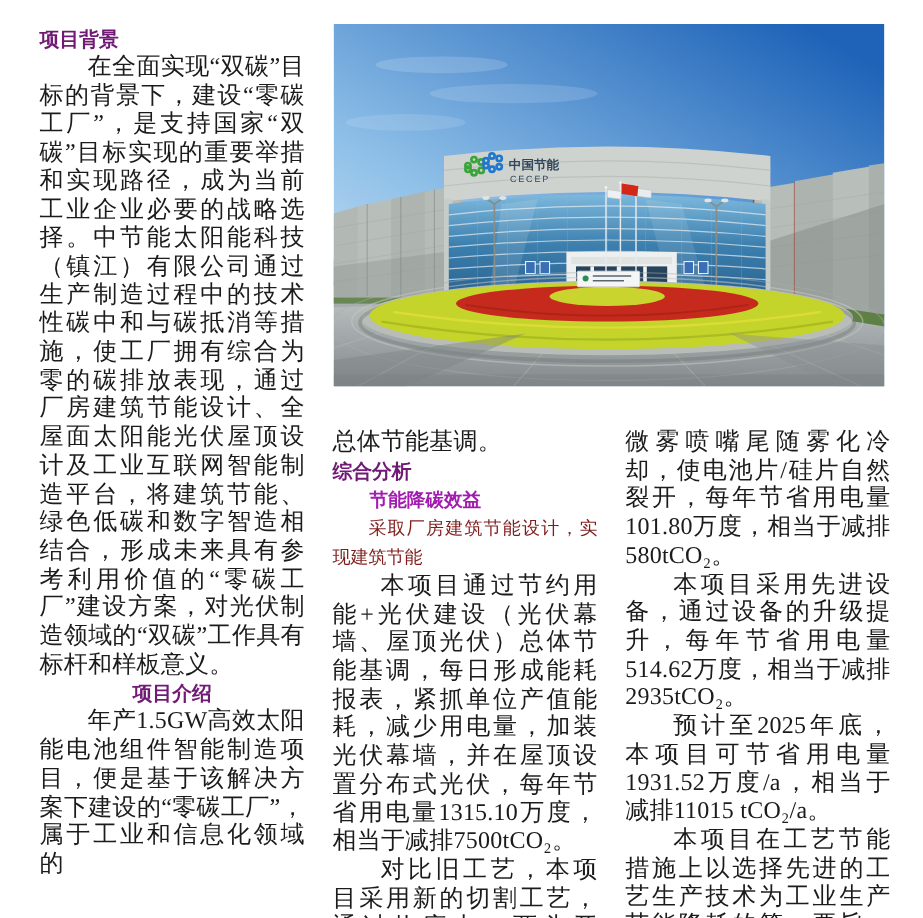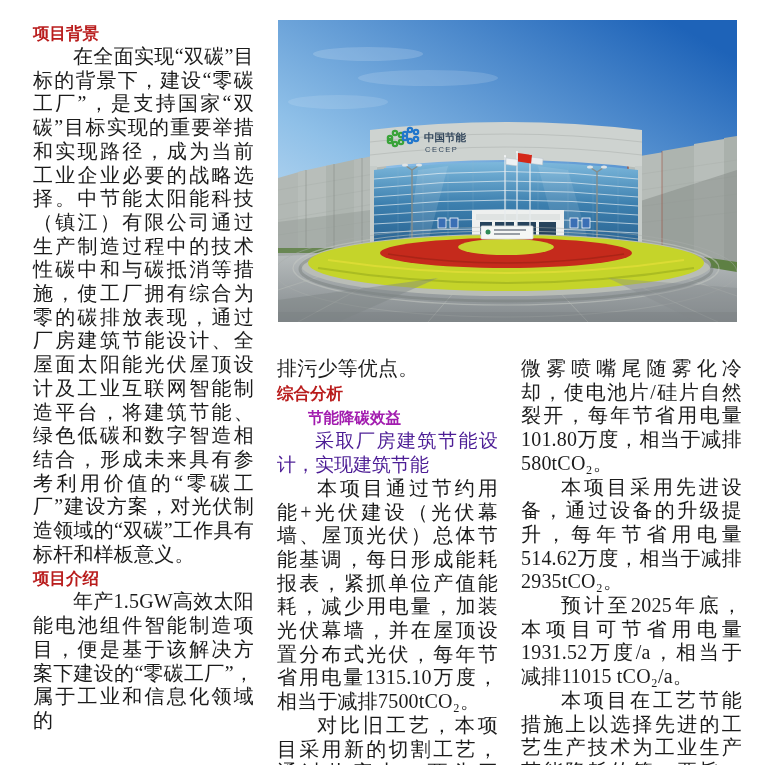--- a/index.html
+++ b/index.html
@@ -11,35 +11,35 @@
   .col-left{left:33px;top:21px;}
   .col-middle{left:277px;top:357px;}
   .col-right{left:521px;top:357px;}
   p.body{
     margin:0;font-size:20px;line-height:23.7px;text-align:justify;
     text-justify:inter-character;letter-spacing:0.2px;
   }
   p.ind{text-indent:2em;}
   h2.sec{
     margin:0;font-family:"Liberation Sans","DejaVu Sans",sans-serif;
-    font-weight:bold;font-size:16.5px;line-height:24px;color:#b91c1c;
-  }
-  .mt-head{margin-top:28px;}
+    font-weight:bold;font-size:16.5px;line-height:24px;color:#701a75;
+  }
+  .mt-head{margin-top:28px;text-align:center;}
   .mt-head2{margin-top:24px;}
   .mt4{margin-top:4px;}
   .mt2{margin-top:2px;}
   .mt5{margin-top:5px;}
   p.subhead{
     margin:1px 0 0 0;font-family:"Liberation Sans","DejaVu Sans",sans-serif;
     font-weight:bold;font-size:15.5px;line-height:23.7px;text-indent:2em;color:#a21caf;
   }
   p.lead{
     margin:0;font-family:"Liberation Sans","DejaVu Sans",sans-serif;
-    font-weight:400;font-size:19px;line-height:23.7px;text-indent:2em;
-    text-align:justify;text-justify:inter-character;color:#4c1d95;
+    font-weight:400;font-size:15px;line-height:23.7px;text-indent:2em;
+    text-align:justify;text-justify:inter-character;color:#7f1d1d;
   }
   figure.photo{position:absolute;left:278px;top:20px;width:459px;height:392px;margin:0;}
   figure.photo svg{display:block;}
 </style>
 </head>
 <body>
 
 <div class="page">
 
   <section class="col col-left">
@@ -258,21 +258,21 @@
 
       <g>
         <path d="M0 280 L160 258 L60 302 L0 302 Z" fill="#7e8486" opacity="0.45"></path>
         <path d="M459 268 L330 258 L420 302 L459 302 Z" fill="#878d8f" opacity="0.4"></path>
         <rect x="0" y="292" width="459" height="10" fill="#777d80" opacity="0.35"></rect>
       </g>
     </svg>
   </figure>
 
   <section class="col col-middle">
-    <p class="body">排污少等优点。</p>
+    <p class="body">总体节能基调。</p>
     <h2 class="sec mt-head2">综合分析</h2>
     <p class="subhead">节能降碳效益</p>
     <p class="lead">采取厂房建筑节能设计，实现建筑节能</p>
     <p class="body ind">本项目通过节约用能+光伏建设（光伏幕墙、屋顶光伏）总体节能基调，每日形成能耗报表，紧抓单位产值能耗，减少用电量，加装光伏幕墙，并在屋顶设置分布式光伏，每年节省用电量1315.10万度，相当于减排7500tCO₂。</p>
     <p class="body ind mt5">对比旧工艺，本项目采用新的切割工艺，通过热应力，两头开槽、中间加热的同时采用高精度</p>
   </section>
 
   <section class="col col-right">
     <p class="body">微雾喷嘴尾随雾化冷却，使电池片/硅片自然裂开，每年节省用电量101.80万度，相当于减排580tCO₂。</p>
     <p class="body ind mt5">本项目采用先进设备，通过设备的升级提升，每年节省用电量514.62万度，相当于减排2935tCO₂。</p>

